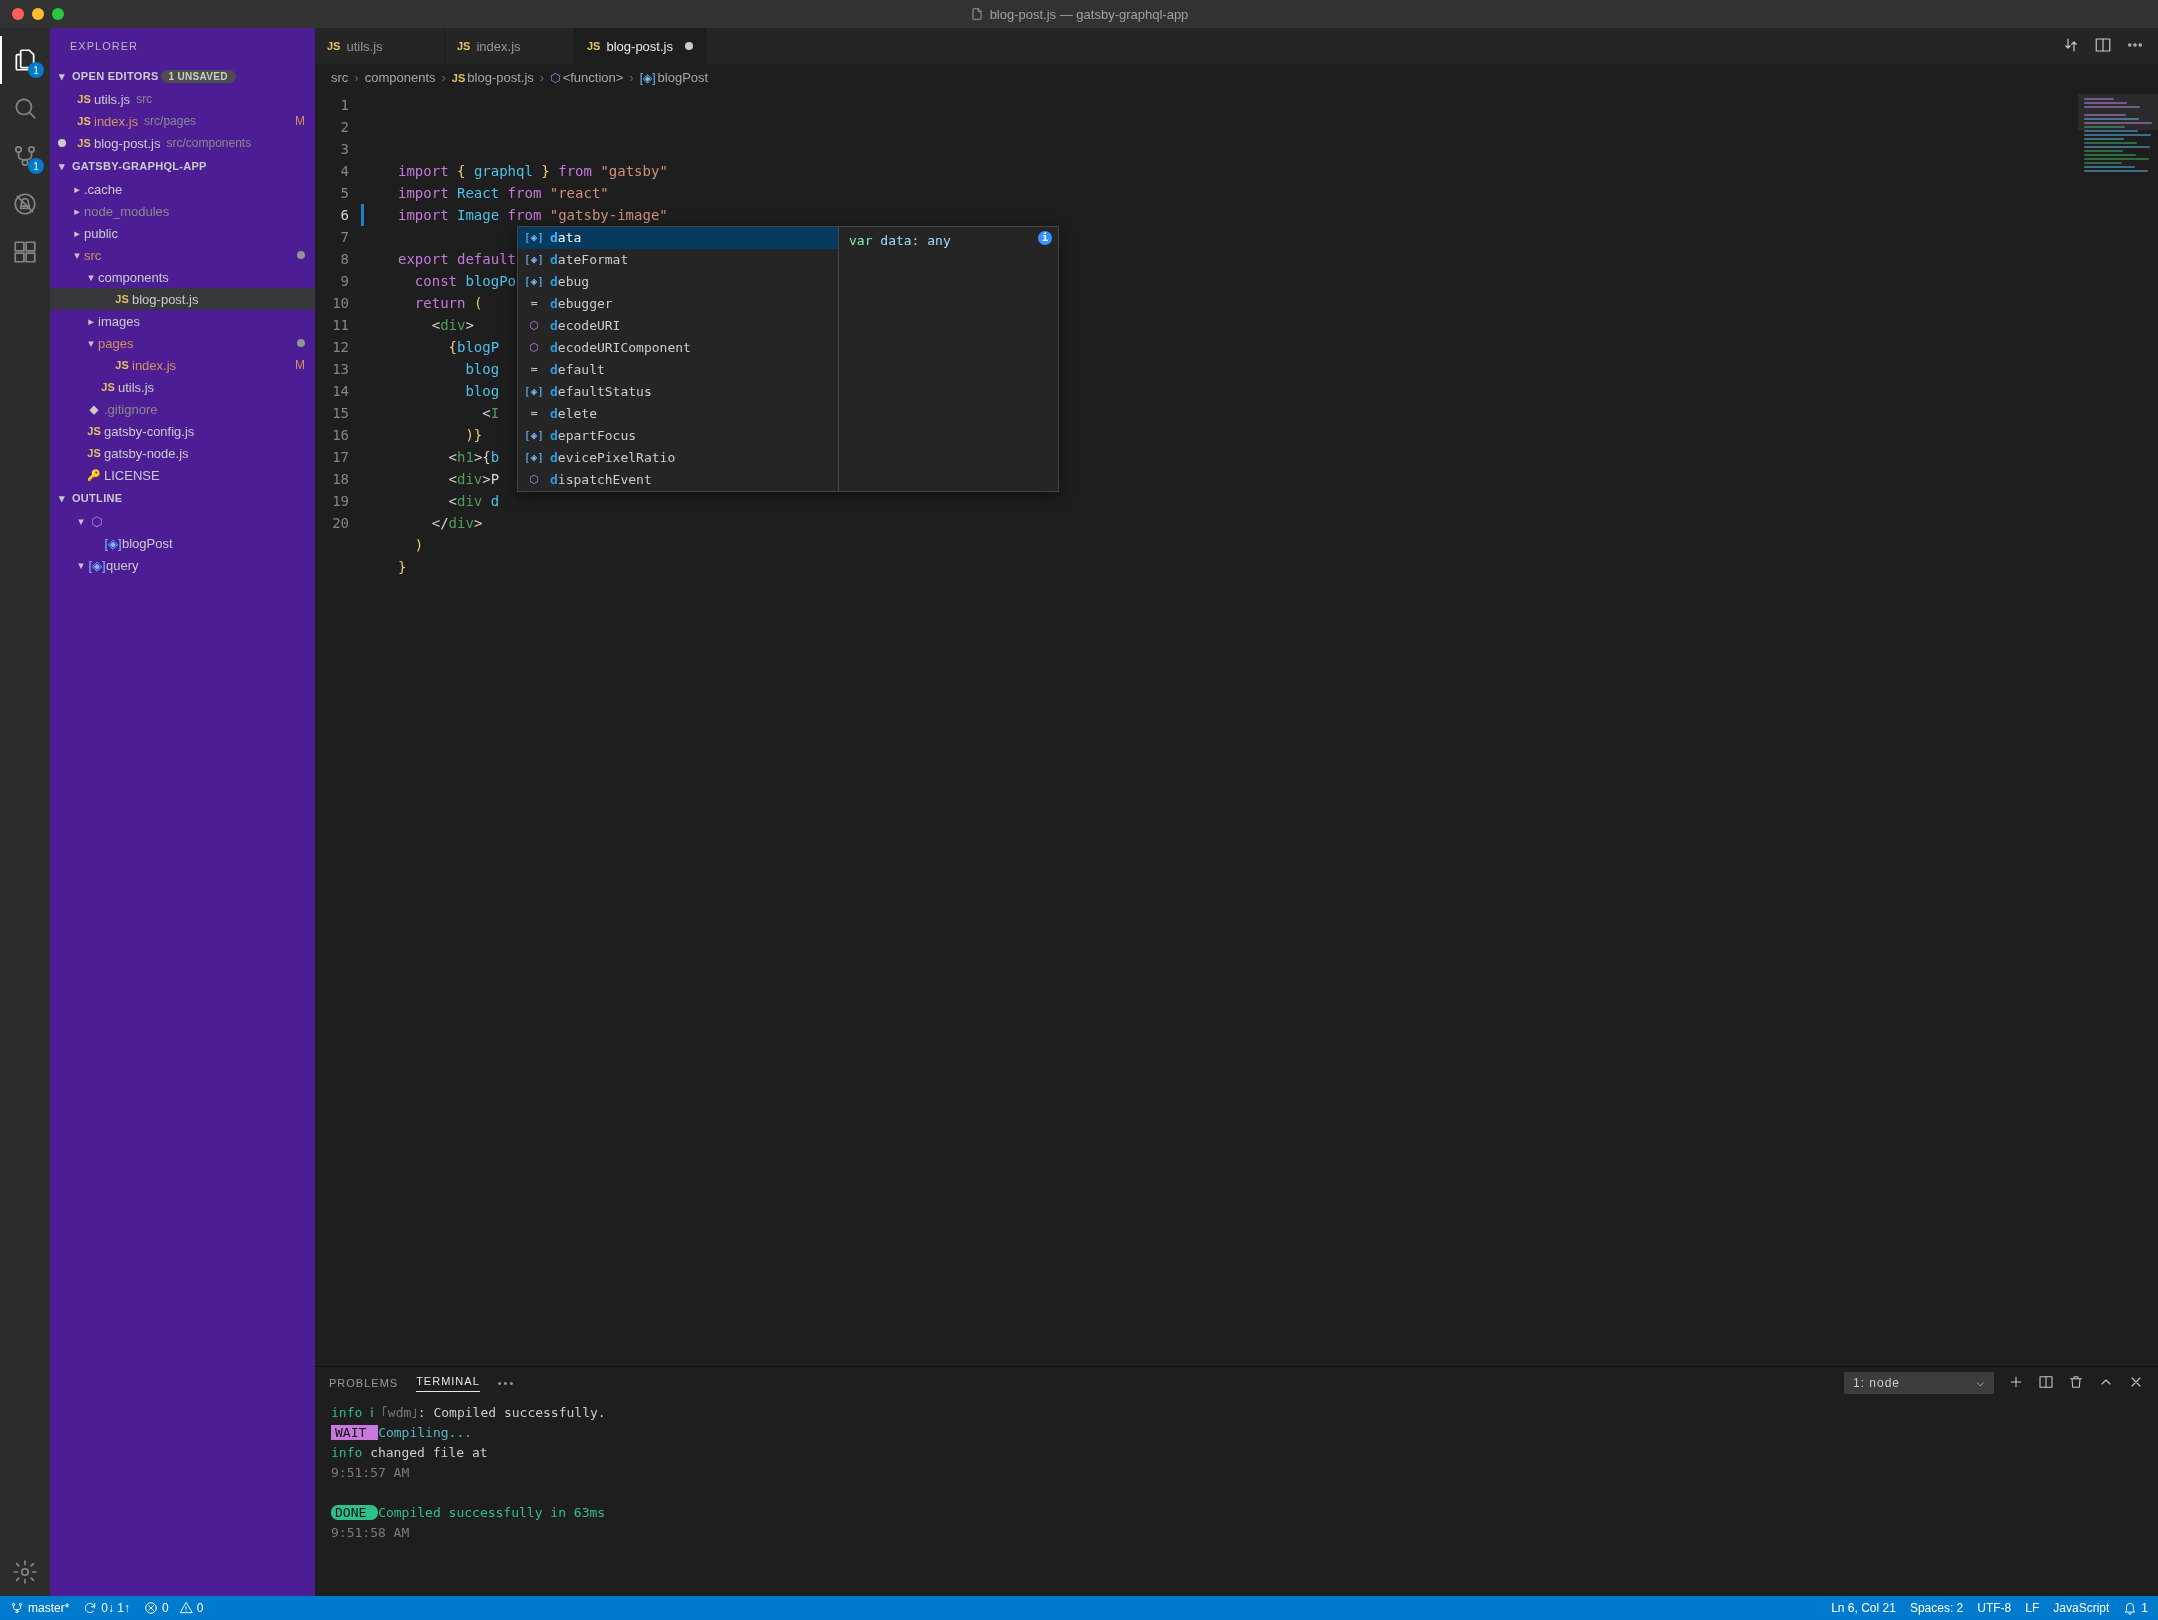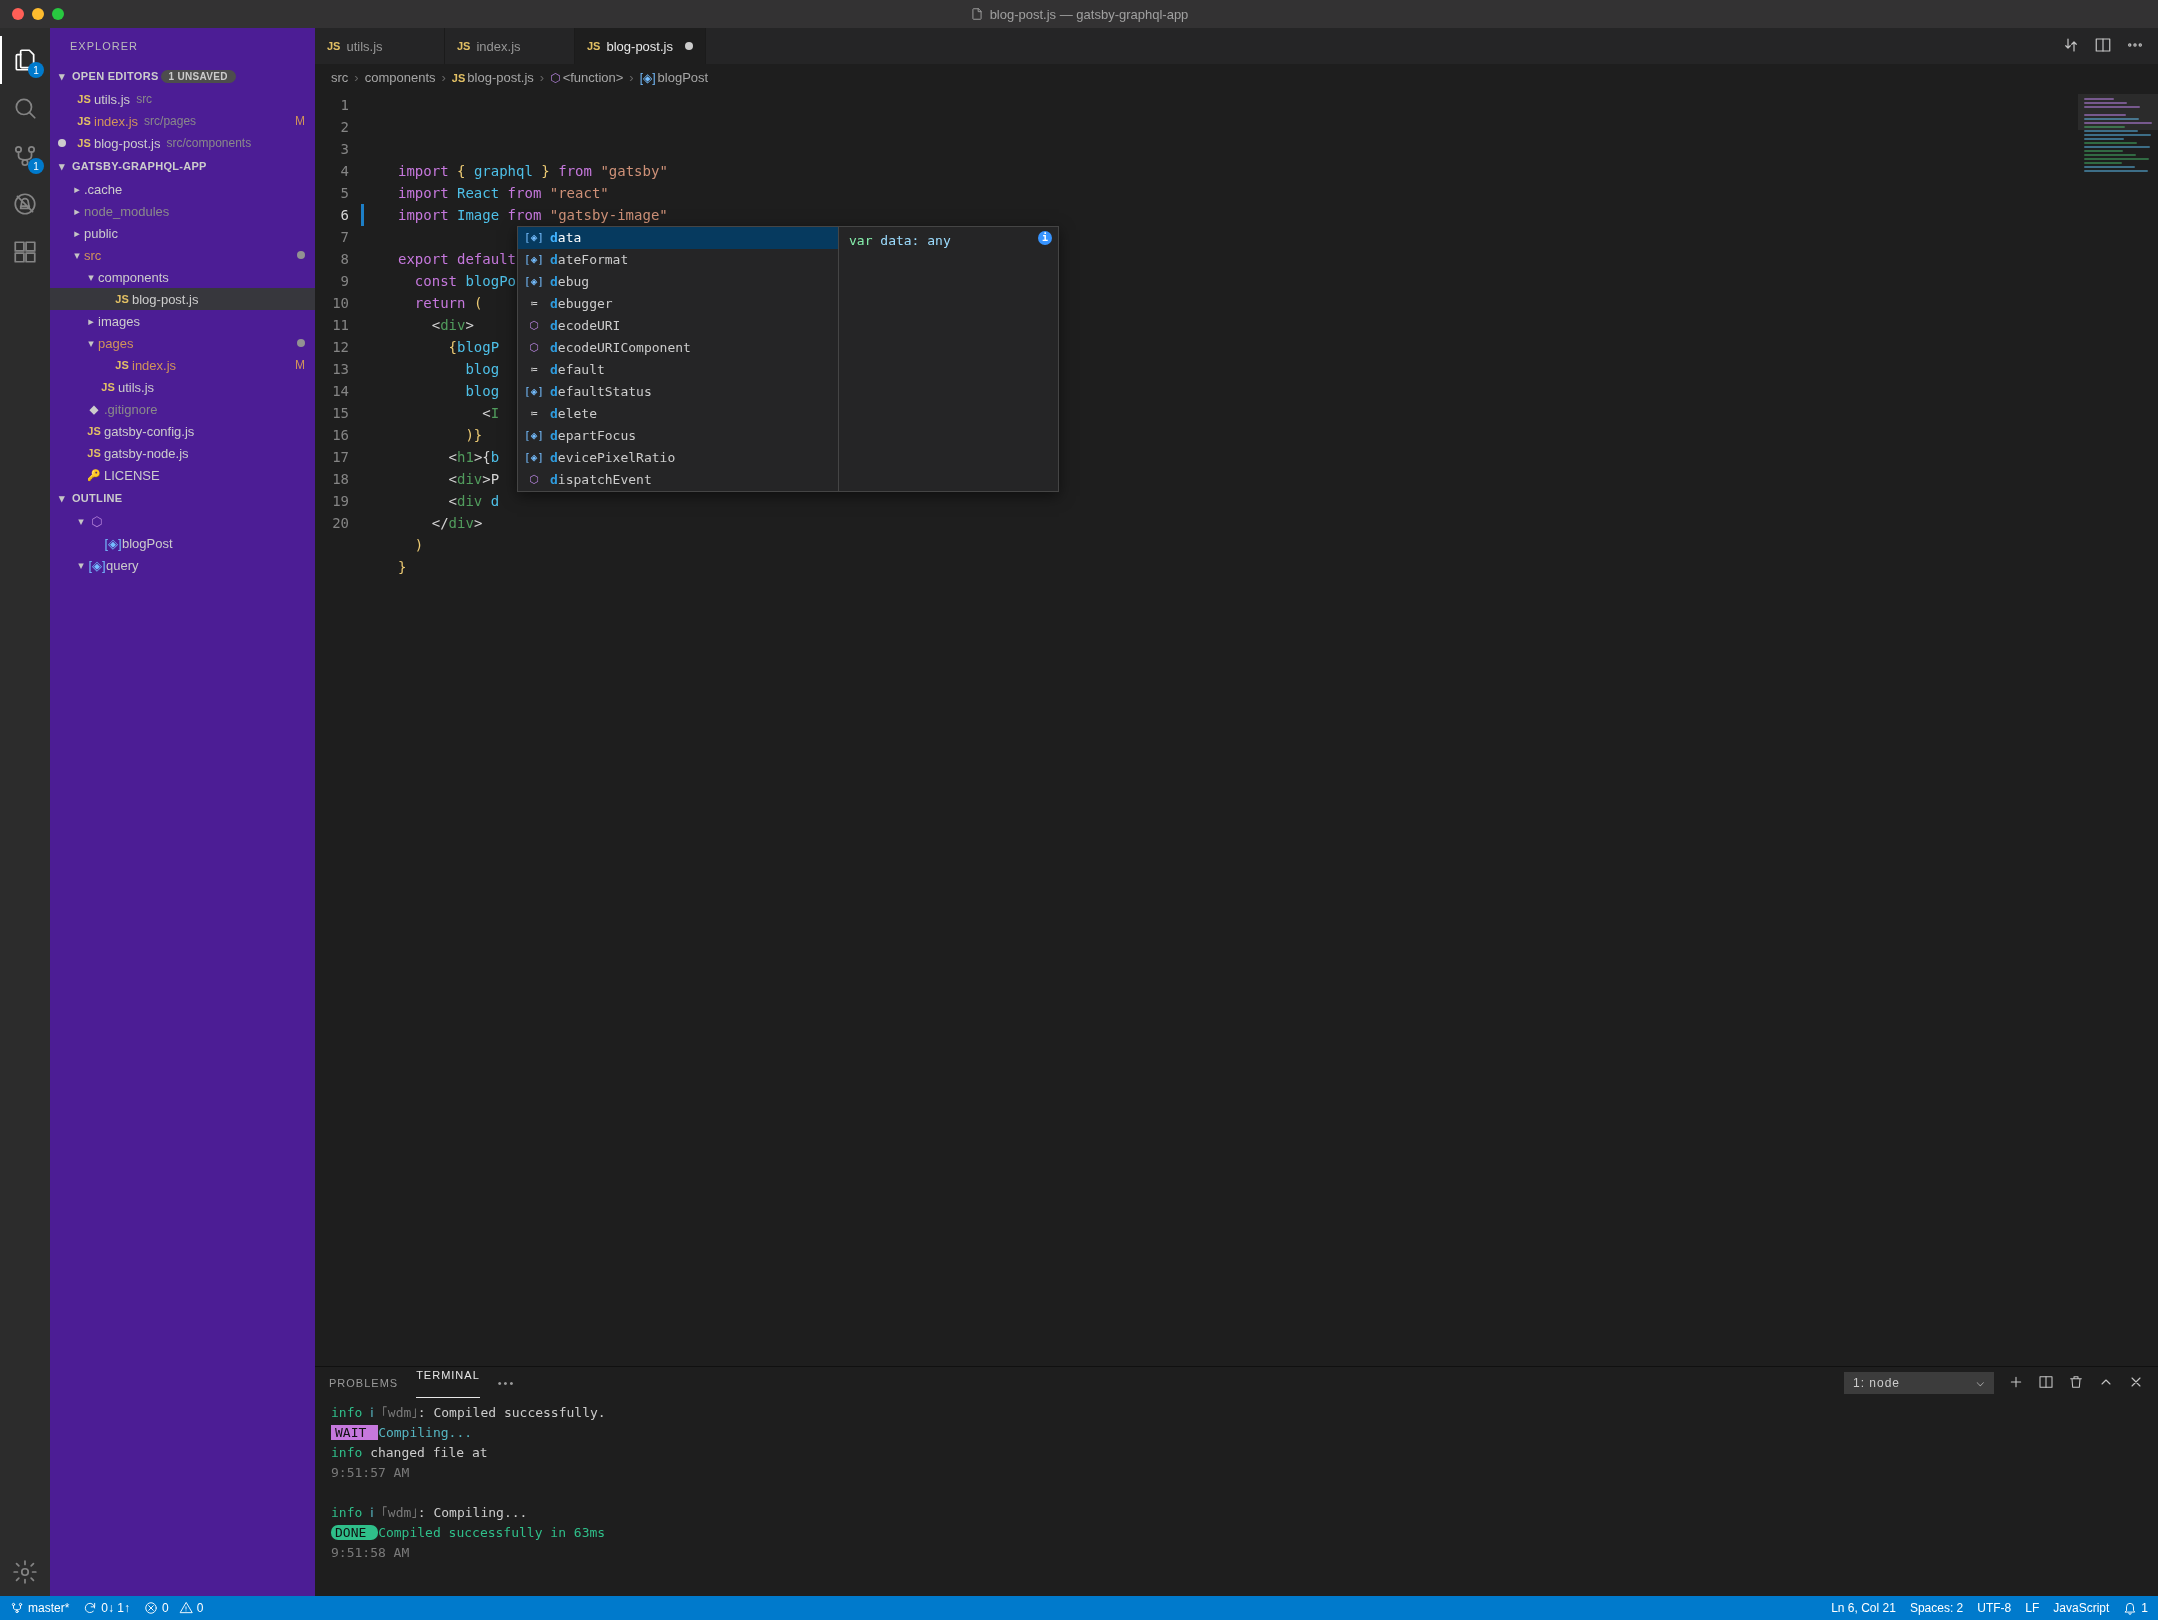--- a/index.html
+++ b/index.html
@@ -176,21 +176,21 @@
     position:absolute; right:6px; top:4px;
     width:14px;height:14px;border-radius:50%;
     background:#3794ff; color:#fff; font-size:10px; font-weight:700;
     display:flex;align-items:center;justify-content:center;
   }
 
   
   .panel { height: 230px; border-top:1px solid #101010; background:#1e1e1e; display:flex; flex-direction:column;}
   .panel-tabs { height:32px; display:flex; align-items:center; padding:0 14px; gap:18px; color:#9a9a9a; font-size:11px; letter-spacing:1px;text-align:center;}
   .panel-tabs .ptab { cursor:default; }
-  .panel-tabs .ptab.active { color:#e7e7e7; border-bottom:1px solid #e7e7e7; padding-bottom:16px;}
+  .panel-tabs .ptab.active { color:#e7e7e7; border-bottom:1px solid #e7e7e7; padding-bottom:4px;}
   .panel-tabs .dots { letter-spacing:2px; }
   .panel-right { margin-left:auto; display:flex; align-items:center; gap:14px;}
   .panel-select {
     background:#3c3c3c; color:#ccc; border:1px solid #3c3c3c;
     height:22px; font-size:12px; padding:0 8px; min-width:150px;
     display:flex; align-items:center; justify-content:space-between;
   }
   .panel-right svg { width:16px;height:16px; color:#c5c5c5;}
   .term {
     flex:1; padding:4px 16px; font-family:"SF Mono",Menlo,Consolas,monospace;
@@ -529,21 +529,20 @@
                 <path d="M6 6l12 12M18 6L6 18"></path>
               </svg></span>
         </div>
       </div>
       <div class="term" id="terminal">
           <div><span class="t-info">info</span> <span class="t-cmd">ℹ</span> <span class="t-dim">｢wdm｣</span>: Compiled successfully.</div>
           <div><span class="t-wait"> WAIT </span> <span class="t-cmd">Compiling...</span></div>
           <div><span class="t-info">info</span> changed file at</div>
           <div><span class="t-dim">9:51:57 AM</span></div>
           <div>&nbsp;</div>
-          <div><span class="t-info">info</span> <span class="t-cmd">ℹ</span> <span class="t-dim">｢wdm｣</span>: Compiling...</div>
           <div><span class="t-done"> DONE </span> <span class="t-info">Compiled successfully in 63ms</span></div>
           <div><span class="t-dim">9:51:58 AM</span></div>
           <div>&nbsp;</div>
         </div>
     </div>
 
   </div>
 </div>
 
 <div class="statusbar">

